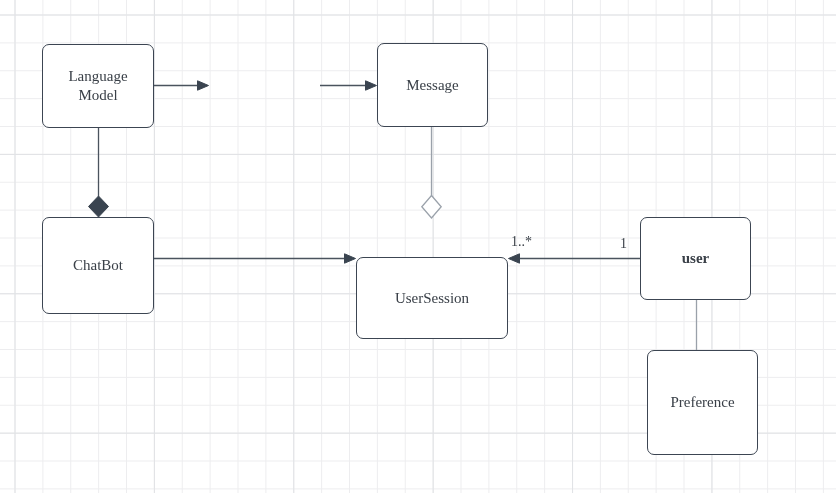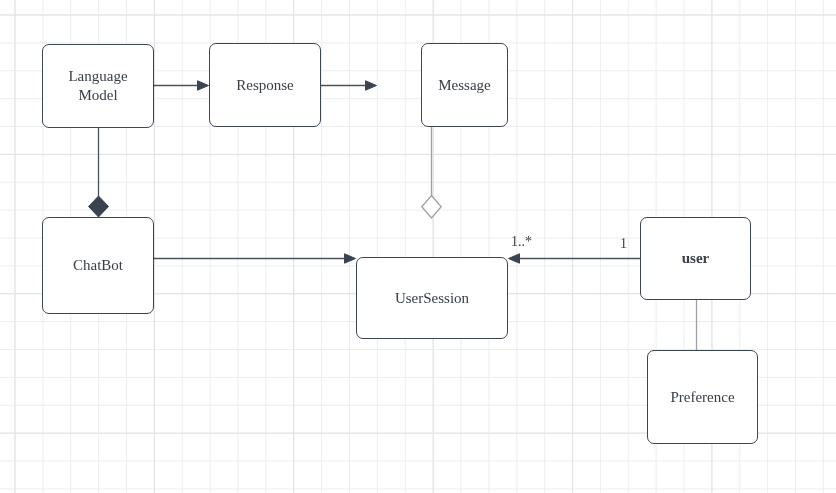--- a/index.html
+++ b/index.html
@@ -62,25 +62,25 @@
     text-align: center;
     font-size: 15px;
     line-height: 1.25;
     color: var(--text);
   }
   .node .label { display: block; }
 
   .n-language-model { left: 42px;  top: 44px;  width: 112px; height: 84px; }
   .n-language-model .label { max-width: 76px; }
   .n-response       { left: 209px; top: 43px;  width: 112px; height: 84px; }
-  .n-message        { left: 377px; top: 43px;  width: 87px; height: 84px; margin-left: 44px; }
+  .n-message        { left: 377px; top: 43px;  width: 111px; height: 84px; }
   .n-chatbot        { left: 42px;  top: 217px; width: 112px; height: 97px; }
   .n-usersession    { left: 356px; top: 218px; width: 152px; height: 82px; margin-top: 39px; }
   .n-user           { left: 640px; top: 217px; width: 111px; height: 83px; font-weight: bold; }
-  .n-preference     { left: 647px; top: 350px; width: 111px; height: 94px; }
+  .n-preference     { left: 647px; top: 350px; width: 111px; height: 105px; }
 
   .edge-label {
     position: absolute;
     font-size: 14px;
     line-height: 1;
     color: var(--text);
     white-space: nowrap;
   }
   .lbl-target { left: 511px; top: 235px; }
   .lbl-source { left: 620px; top: 237px; }
@@ -123,23 +123,20 @@
     </g>
 
     <g>
       <line class="edge-line-light" x1="696.5" y1="300" x2="696.5" y2="350"></line>
     </g>
   </svg>
 
   <div class="node n-language-model">
     <span class="label">Language Model</span>
   </div>
-  <div class="node n-response">
-    <span class="label">Response</span>
-  </div>
   <div class="node n-message">
     <span class="label">Message</span>
   </div>
   <div class="node n-chatbot">
     <span class="label">ChatBot</span>
   </div>
   <div class="node n-usersession">
     <span class="label">UserSession</span>
   </div>
   <div class="node n-user">

